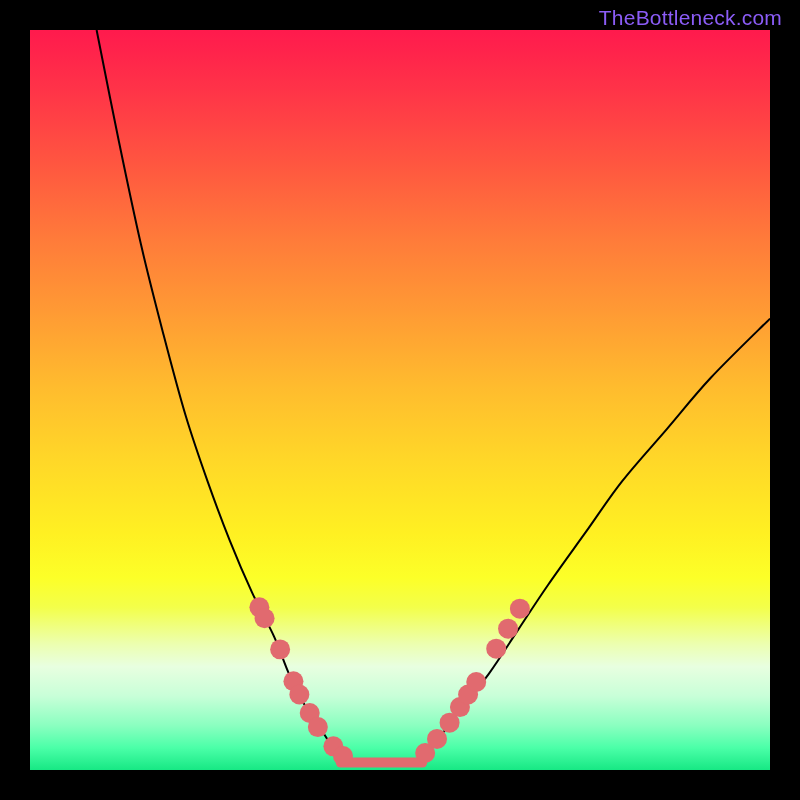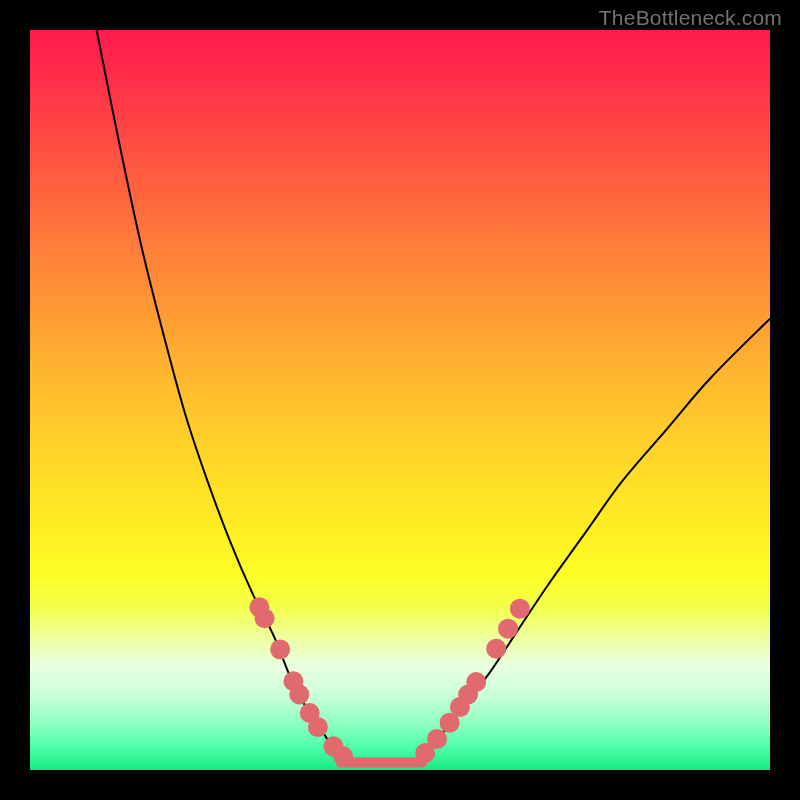--- a/index.html
+++ b/index.html
@@ -42,21 +42,21 @@
       #c8ffd8 90%,
       #8affc0 94%,
       #4bffa8 97%,
       #17e884 100%
     );
   }
   .watermark {
     position: absolute;
     top: 6px;
     right: 18px;
-    color: #737373;
+    color: #8b5cf6;
     font-size: 21px;
     font-weight: 400;
     letter-spacing: 0.2px;
   }
   svg.overlay {
     position: absolute;
     top: 30px;
     left: 30px;
     width: 740px;
     height: 740px;

